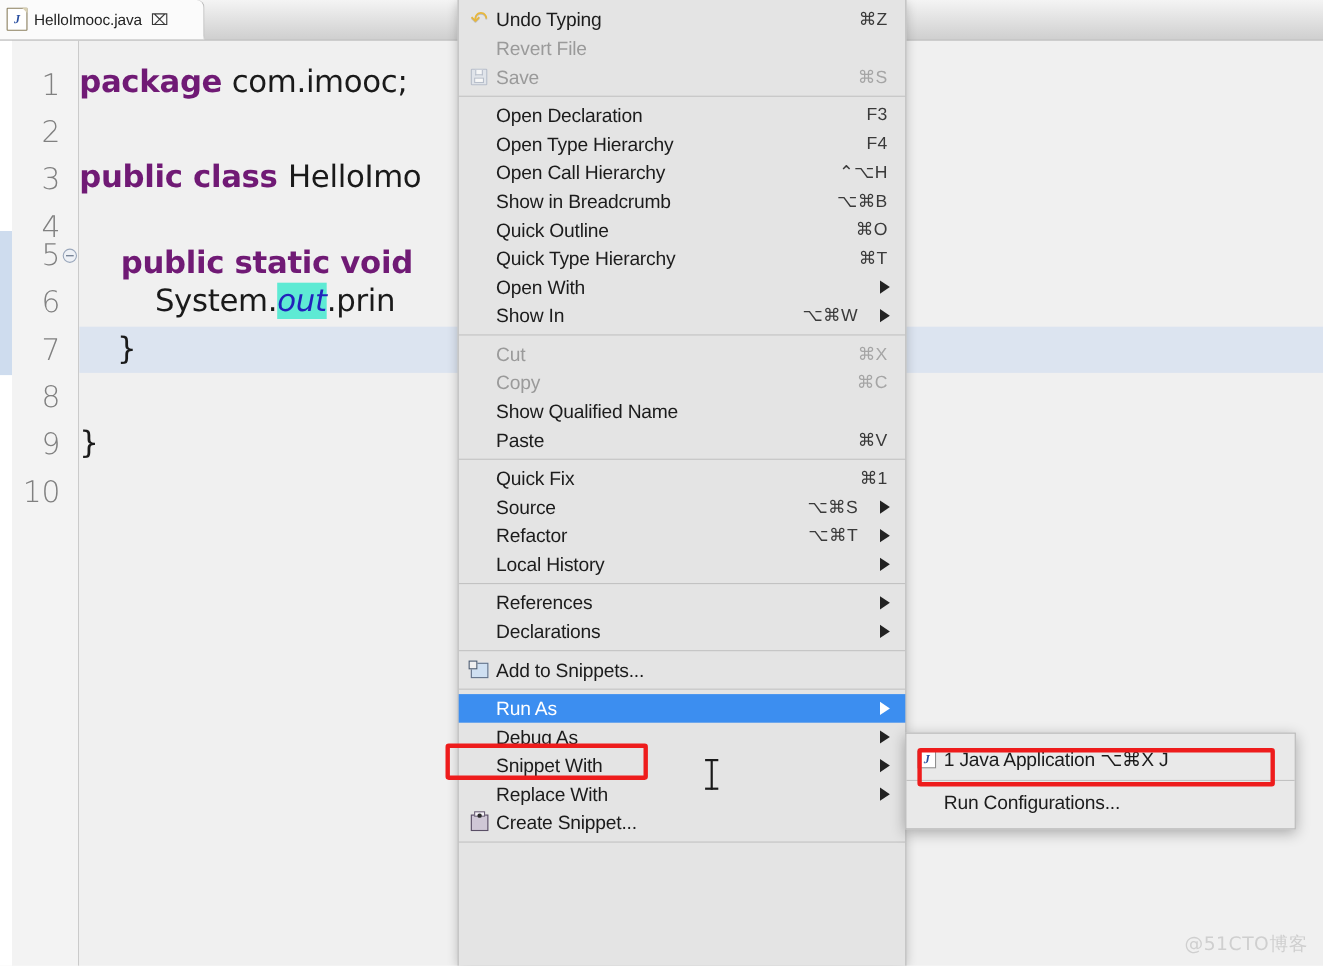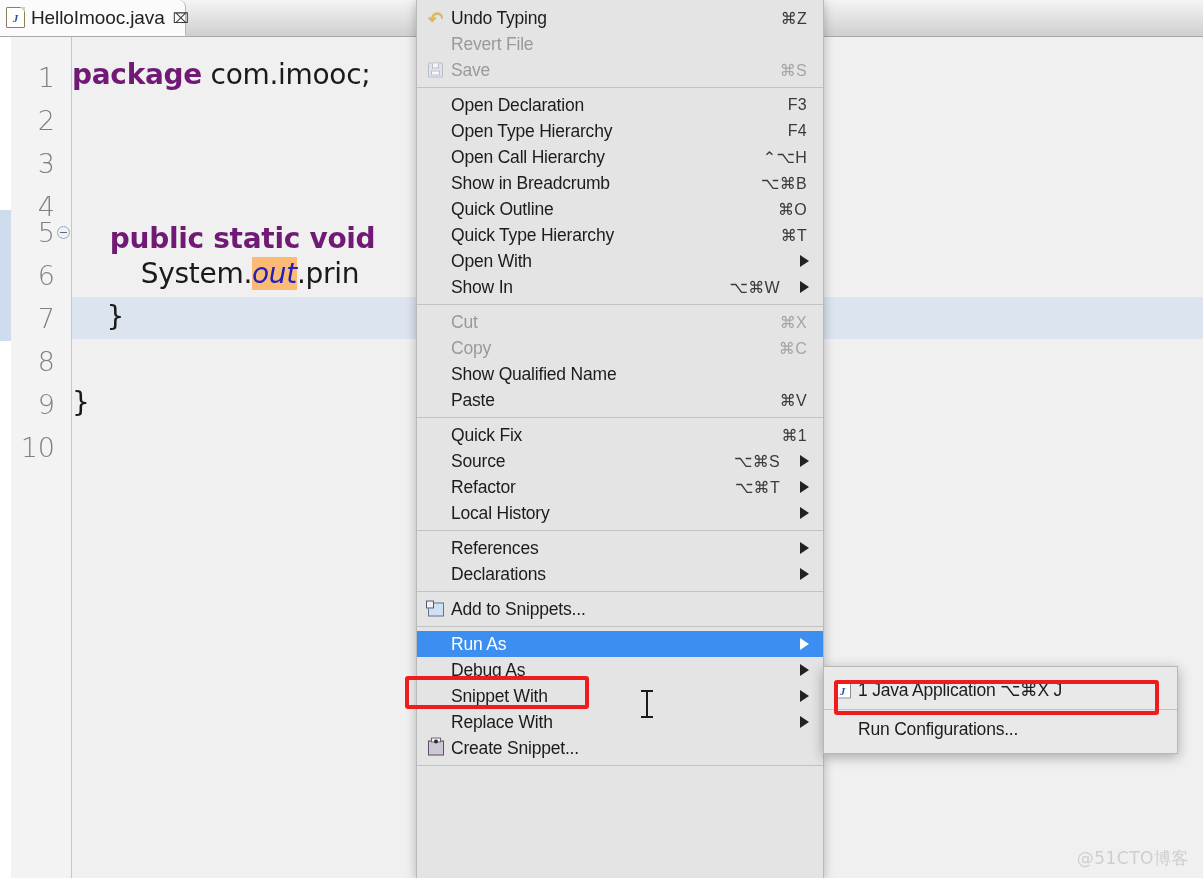--- a/index.html
+++ b/index.html
@@ -64,21 +64,21 @@
   }
   .java-file-icon::after {
     content: "";
     position: absolute;
     right: -1px; top: -1px;
     border-width: 0 5px 5px 0;
     border-style: solid;
     border-color: transparent #d8d0b4 transparent transparent;
   }
   #tab-label {
-    font-size: 19px;
+    font-size: 14px;
     color: #222;
     letter-spacing: -0.1px;
     white-space: nowrap;
   }
   #tab-close-icon {
     font-size: 14px;
     color: #3a3a3a;
     line-height: 1;
     margin-left: 2px;
   }
@@ -155,21 +155,21 @@
     font-size: 28px;
     line-height: 1;
     color: #111;
     letter-spacing: -0.3px;
   }
   .kw { color: #701a75; font-weight: bold; }
   .plain { color: #1a1a1a; }
   .field {
     color: #2222bb;
     font-style: italic;
-    background: #fdba74;
+    background: #5eead4;
   }
 
   
   #context-menu {
     position: absolute;
     left: 416px; top: 0px;
     width: 408px;
     min-height: 878px;
     background: #e4e4e4;
     border-left: 1px solid #b9b9b9;
@@ -411,20 +411,21 @@
       <div class="line-no" style="top: 225px;">6</div>
       <div class="line-no" style="top: 268px;">7</div>
       <div class="line-no" style="top: 311px;">8</div>
       <div class="line-no" style="top: 354px;">9</div>
       <div class="line-no" style="top: 397px;">10</div>
     </div>
 
   <div id="code-area">
     <div id="current-line-highlight"></div>
   <div class="code-line" style="top: 24px;"><span class="kw">package</span><span class="plain"> com.imooc;</span></div>
+      <div class="code-line" style="top: 110px;"><span class="kw">public class </span><span class="plain">HelloImo</span></div>
       <div class="code-line" style="top: 188px;"><span class="kw">    public static void </span></div>
       <div class="code-line" style="top: 223px;"><span class="plain">        System.</span><span class="field">out</span><span class="plain">.prin</span></div>
       <div class="code-line" style="top: 266px;"><span class="plain">    }</span></div>
       <div class="code-line" style="top: 352px;"><span class="plain">}</span></div>
     </div>
 </div>
 
 <div id="context-menu">
     <div class="menu-item">
       <span class="mi-icon">

